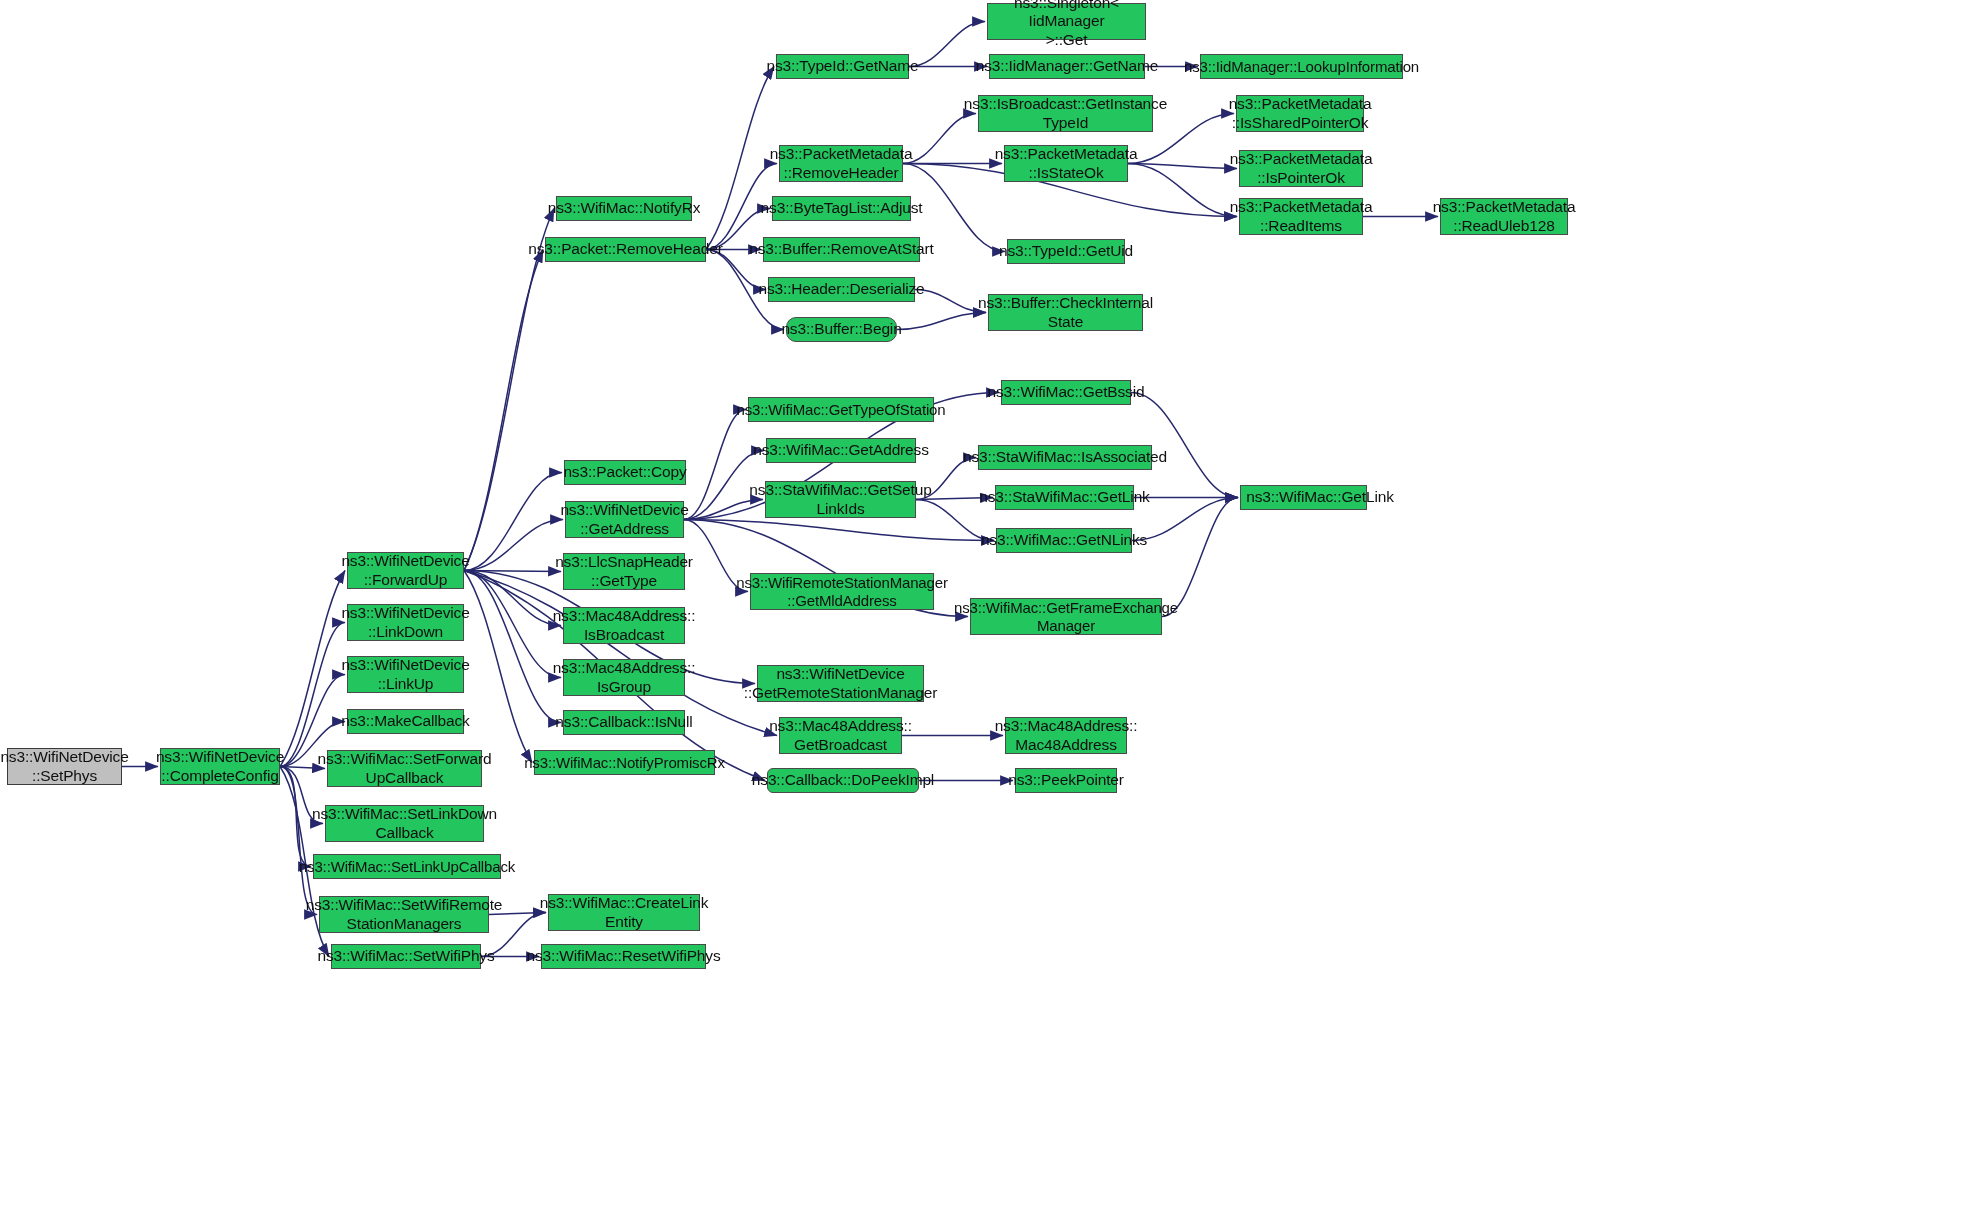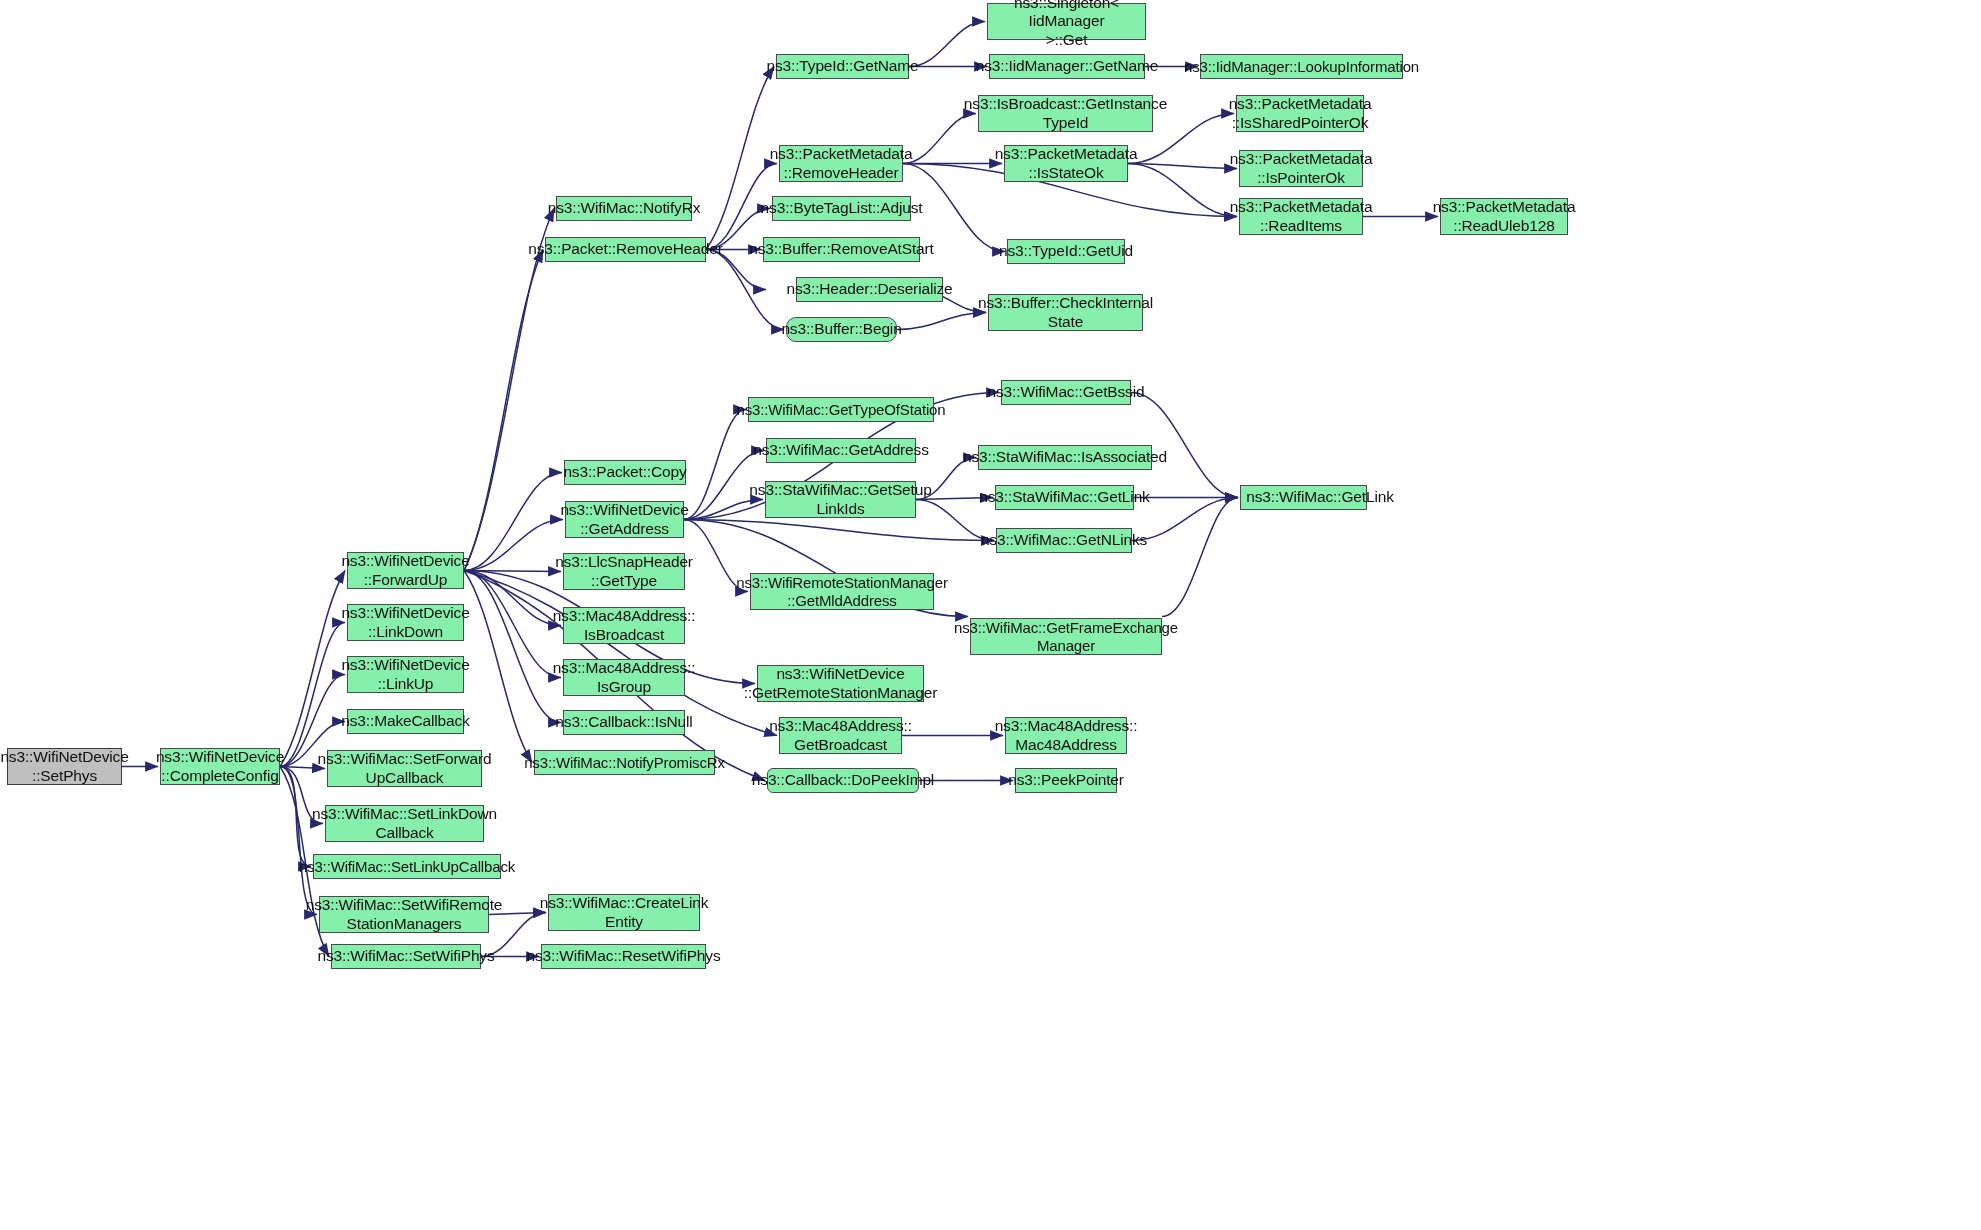--- a/index.html
+++ b/index.html
@@ -19,21 +19,21 @@
     position: absolute;
     left: 0; top: 0;
     width: 1981px;
     height: 1230px;
     pointer-events: none;
   }
   .node {
     position: absolute;
     box-sizing: border-box;
     border: 1.6px solid #4a4a4a;
-    background: #86efac;
+    background: #22c55e;
     color: #101010;
     display: flex;
     align-items: center;
     justify-content: center;
     text-align: center;
     line-height: 1.18;
     font-size: 15.5px;
     letter-spacing: -0.15px;
     z-index: 3;
     white-space: pre-line;
@@ -151,21 +151,21 @@
 IsBroadcast</span></div>
       <div class="node" style="left: 563px; top: 659px; width: 122px; height: 37px;"><span>ns3::Mac48Address::
 IsGroup</span></div>
       <div class="node" style="left: 563px; top: 710px; width: 122px; height: 25px;"><span>ns3::Callback::IsNull</span></div>
       <div class="node" style="left: 534px; top: 750px; width: 181px; height: 25px; font-size: 15px;"><span>ns3::WifiMac::NotifyPromiscRx</span></div>
       <div class="node" style="left: 776px; top: 54px; width: 133px; height: 25px;"><span>ns3::TypeId::GetName</span></div>
       <div class="node" style="left: 779px; top: 145px; width: 124px; height: 37px;"><span>ns3::PacketMetadata
 ::RemoveHeader</span></div>
       <div class="node" style="left: 772px; top: 196px; width: 139px; height: 25px;"><span>ns3::ByteTagList::Adjust</span></div>
       <div class="node" style="left: 763px; top: 237px; width: 157px; height: 25px;"><span>ns3::Buffer::RemoveAtStart</span></div>
-      <div class="node" style="left: 768px; top: 277px; width: 147px; height: 25px; margin-left: 28px;"><span>ns3::Header::Deserialize</span></div>
+      <div class="node" style="left: 768px; top: 277px; width: 147px; height: 25px;"><span>ns3::Header::Deserialize</span></div>
       <div class="node" style="left: 786px; top: 317px; width: 111px; height: 25px; border-radius: 10px;"><span>ns3::Buffer::Begin</span></div>
       <div class="node" style="left: 748px; top: 397px; width: 186px; height: 25px; font-size: 15px;"><span>ns3::WifiMac::GetTypeOfStation</span></div>
       <div class="node" style="left: 766px; top: 438px; width: 150px; height: 25px;"><span>ns3::WifiMac::GetAddress</span></div>
       <div class="node" style="left: 765px; top: 481px; width: 151px; height: 37px;"><span>ns3::StaWifiMac::GetSetup
 LinkIds</span></div>
       <div class="node" style="left: 750px; top: 573px; width: 184px; height: 37px; font-size: 15px;"><span>ns3::WifiRemoteStationManager
 ::GetMldAddress</span></div>
       <div class="node" style="left: 757px; top: 665px; width: 167px; height: 37px;"><span>ns3::WifiNetDevice
 ::GetRemoteStationManager</span></div>
       <div class="node" style="left: 779px; top: 717px; width: 123px; height: 37px;"><span>ns3::Mac48Address::
@@ -178,21 +178,21 @@
 TypeId</span></div>
       <div class="node" style="left: 1004px; top: 145px; width: 124px; height: 37px;"><span>ns3::PacketMetadata
 ::IsStateOk</span></div>
       <div class="node" style="left: 1007px; top: 239px; width: 118px; height: 25px;"><span>ns3::TypeId::GetUid</span></div>
       <div class="node" style="left: 988px; top: 294px; width: 155px; height: 37px;"><span>ns3::Buffer::CheckInternal
 State</span></div>
       <div class="node" style="left: 1001px; top: 380px; width: 130px; height: 25px;"><span>ns3::WifiMac::GetBssid</span></div>
       <div class="node" style="left: 978px; top: 445px; width: 174px; height: 25px;"><span>ns3::StaWifiMac::IsAssociated</span></div>
       <div class="node" style="left: 995px; top: 485px; width: 139px; height: 25px;"><span>ns3::StaWifiMac::GetLink</span></div>
       <div class="node" style="left: 996px; top: 528px; width: 136px; height: 25px;"><span>ns3::WifiMac::GetNLinks</span></div>
-      <div class="node" style="left: 970px; top: 598px; width: 192px; height: 37px; font-size: 15px; margin-top: 20px;"><span>ns3::WifiMac::GetFrameExchange
+      <div class="node" style="left: 970px; top: 598px; width: 192px; height: 37px; font-size: 15px;"><span>ns3::WifiMac::GetFrameExchange
 Manager</span></div>
       <div class="node" style="left: 1005px; top: 717px; width: 122px; height: 37px;"><span>ns3::Mac48Address::
 Mac48Address</span></div>
       <div class="node" style="left: 1015px; top: 768px; width: 102px; height: 25px;"><span>ns3::PeekPointer</span></div>
       <div class="node" style="left: 1200px; top: 54px; width: 203px; height: 25px; font-size: 15px;"><span>ns3::IidManager::LookupInformation</span></div>
       <div class="node" style="left: 1236px; top: 95px; width: 128px; height: 37px;"><span>ns3::PacketMetadata
 ::IsSharedPointerOk</span></div>
       <div class="node" style="left: 1239px; top: 150px; width: 124px; height: 37px;"><span>ns3::PacketMetadata
 ::IsPointerOk</span></div>
       <div class="node" style="left: 1239px; top: 198px; width: 124px; height: 37px;"><span>ns3::PacketMetadata

